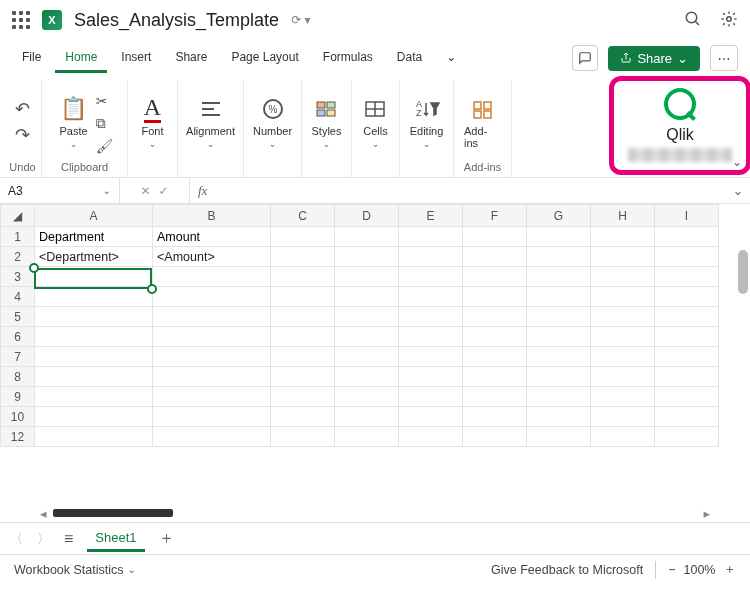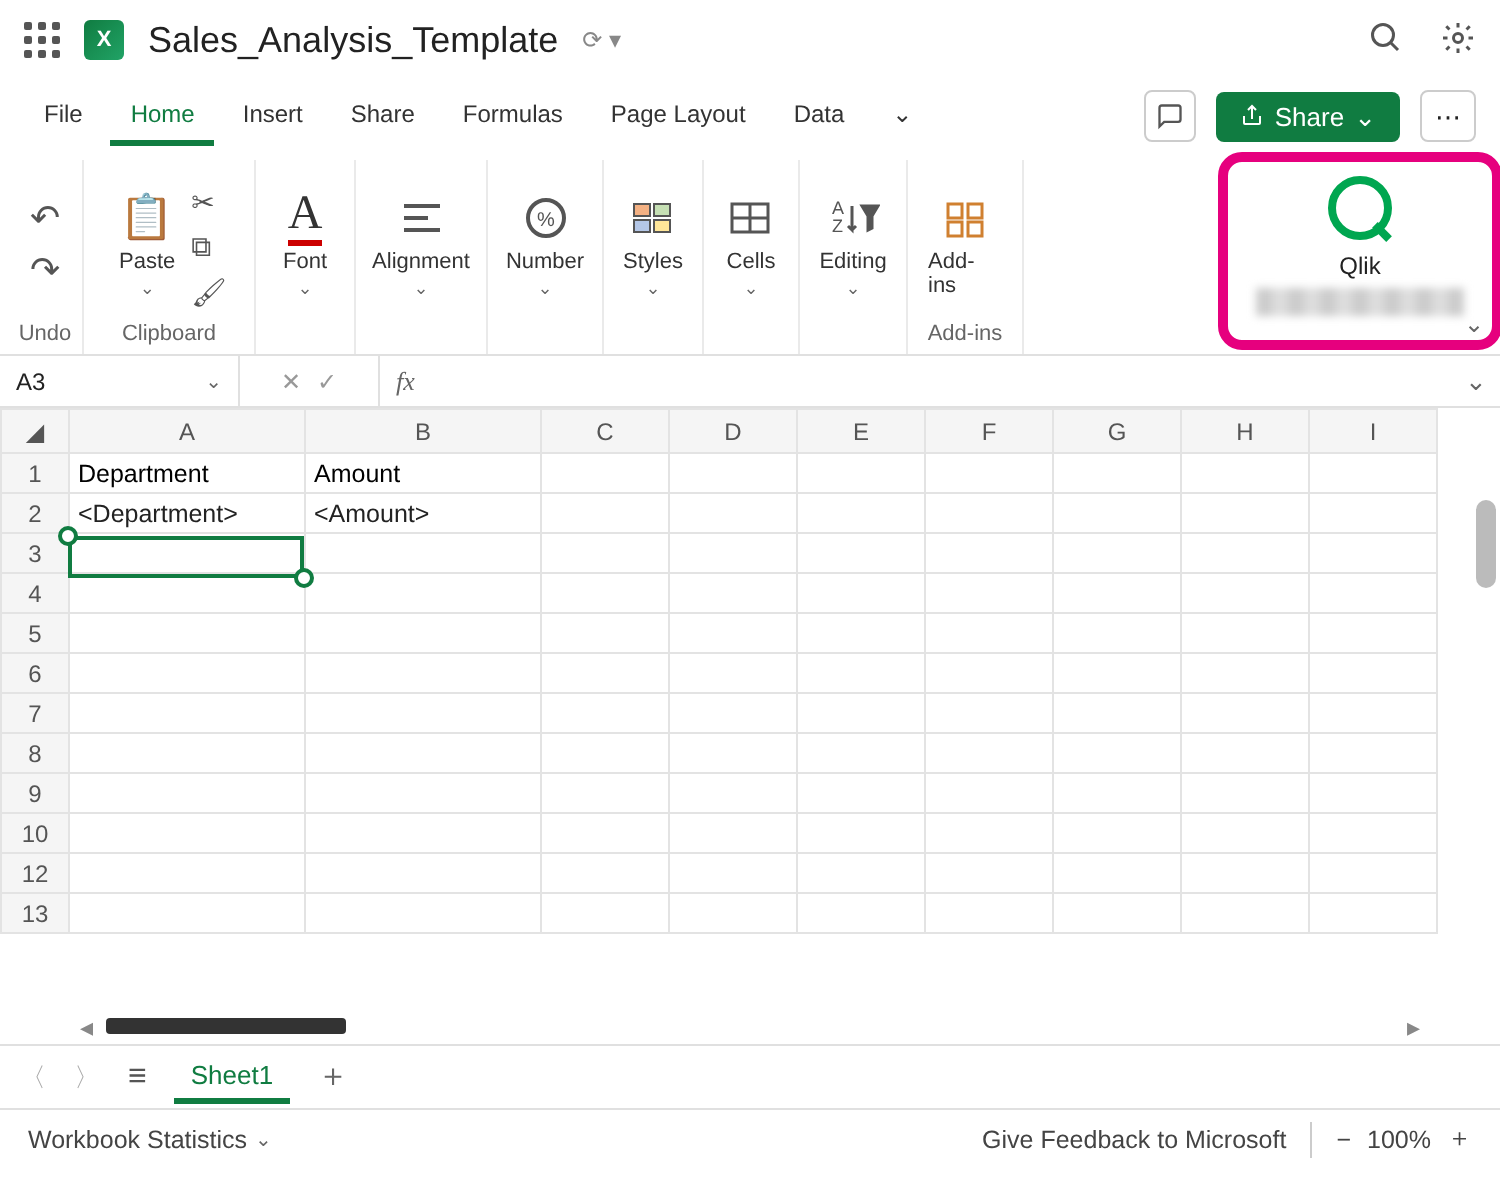--- a/index.html
+++ b/index.html
@@ -151,21 +151,21 @@
     margin-top: 4px;
   }
   .qlik-logo::after {
     content: "";
     position: absolute;
     width: 10px; height: 4px;
     background: #00a650;
     bottom: -2px; right: -4px;
     transform: rotate(45deg);
   }
-  .qlik-label { font-size: 12px; margin-top: 6px; }
+  .qlik-label { font-size: 16px; margin-top: 6px; }
   .qlik-blur {
     width: 104px; height: 14px;
     background: repeating-linear-gradient(90deg, #ccc, #ccc 8px, #ddd 8px, #ddd 16px);
     filter: blur(2px);
     margin-top: 4px;
   }
   .ribbon-chevron {
     position: absolute;
     right: 8px; bottom: 8px;
     font-size: 12px; color: #666;
@@ -321,22 +321,22 @@
         </svg>
     </span>
   </div>
 </div>
 
 <div class="tab-strip">
   <div class="tab file">File</div>
   <div class="tab active">Home</div>
   <div class="tab">Insert</div>
   <div class="tab">Share</div>
+  <div class="tab">Page Layout</div>
   <div class="tab">Formulas</div>
-  <div class="tab">Page Layout</div>
   <div class="tab">Data</div>
   <div class="tab">⌄</div>
   <div class="tab-right">
     <div class="comment-ic">
       <svg width="14" height="14" viewBox="0 0 24 24" fill="none" stroke="#555" stroke-width="2">
           <path d="M21 15a2 2 0 0 1-2 2H7l-4 4V5a2 2 0 0 1 2-2h14a2 2 0 0 1 2 2z"></path>
         </svg>
     </div>
     <div class="share-btn">
       <svg width="12" height="12" viewBox="0 0 24 24" fill="none" stroke="#fff" stroke-width="2">
@@ -656,32 +656,20 @@
           <td></td>
           <td></td>
           <td></td>
           <td></td>
           <td></td>
           <td></td>
           <td></td>
           <td></td>
           <td></td>
         </tr>
-      <tr>
-          <td class="rowhdr">13</td>
-          <td></td>
-          <td></td>
-          <td></td>
-          <td></td>
-          <td></td>
-          <td></td>
-          <td></td>
-          <td></td>
-          <td></td>
-        </tr>
     </tbody>
   </table>
   <div class="cell-selection" style="left:34px; top:64px; width:118px; height:21px"></div>
   <div class="sel-handle" style="left:29px; top:59px"></div>
   <div class="sel-handle" style="left:147px; top:80px"></div>
   <div class="vscroll-thumb"></div>
 </div>
 
 <div class="hscroll-row">
   <span style="color:#888;margin-right:6px">◂</span>

